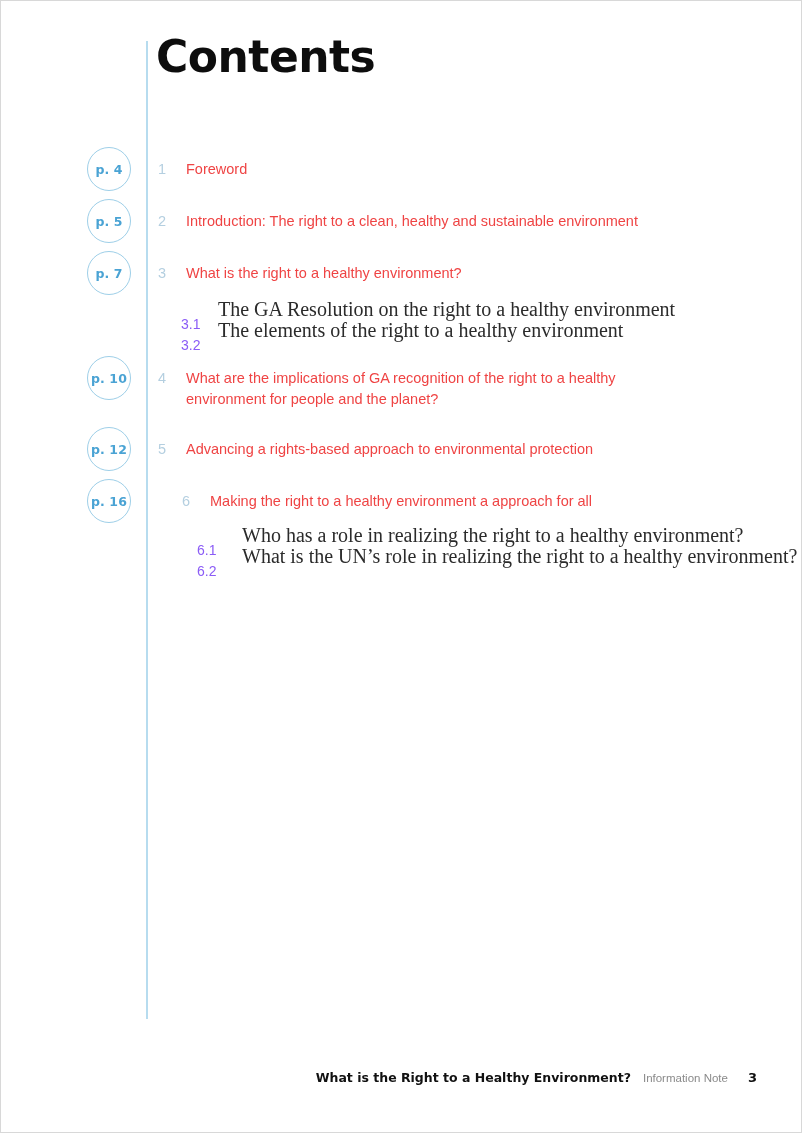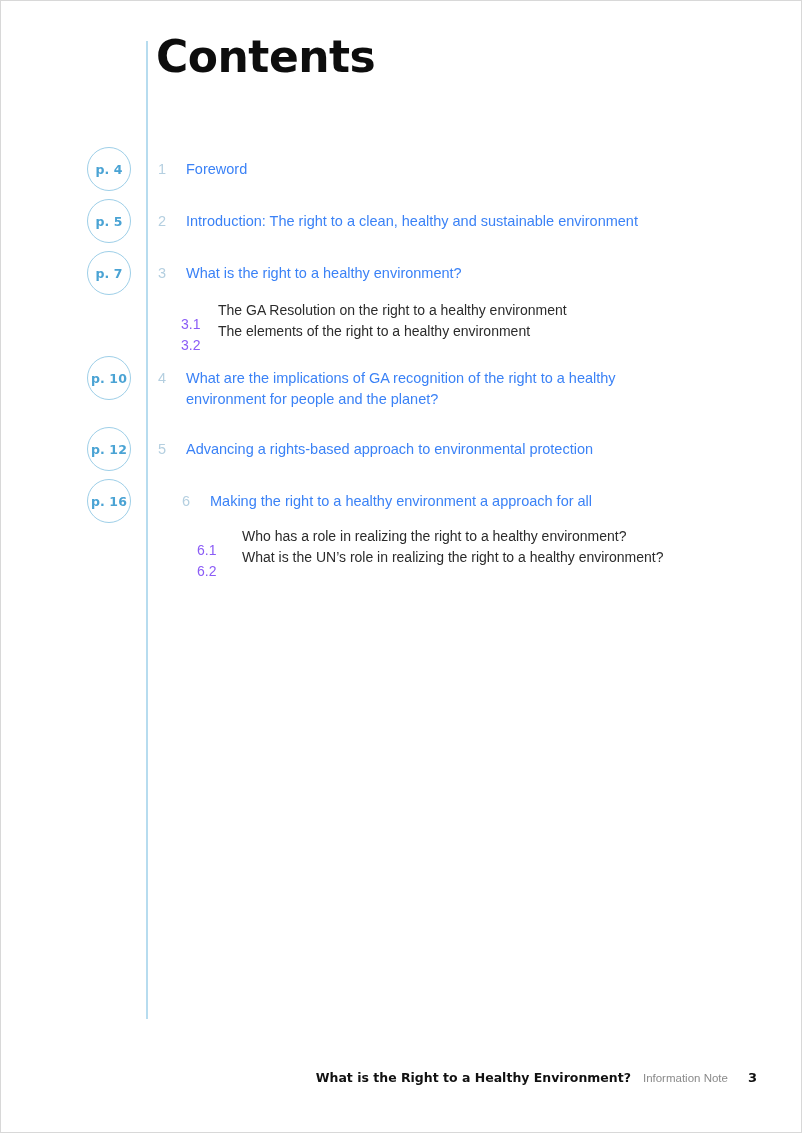--- a/index.html
+++ b/index.html
@@ -86,21 +86,21 @@
     left: 157px;
     top: 0;
     width: 26px;
     font-size: 14.5px;
     color: #b4cfe0;
     line-height: 21px;
   }
   .row-text {
     margin-left: 28px;
     font-size: 14.5px;
-    color: #3b82f6;
+    color: #ef4444;
     line-height: 21px;
     max-width: 500px;
   }
 
   
   .subs {
     margin-top: 13px;
   }
   .subs.tight { margin-top: 11px; }
   .sub-row {
@@ -113,22 +113,23 @@
     position: absolute;
     left: 180px;
     top: 15px;
     width: 34px;
     font-size: 14px;
     color: #8b5cf6;
   }
   .sub-row.alt .sub-num { left: 172px; width: 45px; }
   .sub-text {
     margin-left: 37px;
-    font-size: 14px;
+    font-size: 20px;
     color: #2b2b2b;
+    font-family: Liberation Serif, serif;
   }
   .sub-row.alt .sub-text { margin-left: 45px; }
 
   
   .footer {
     position: absolute;
     left: 0;
     top: 1069px;
     width: 802px;
     height: 22px;

